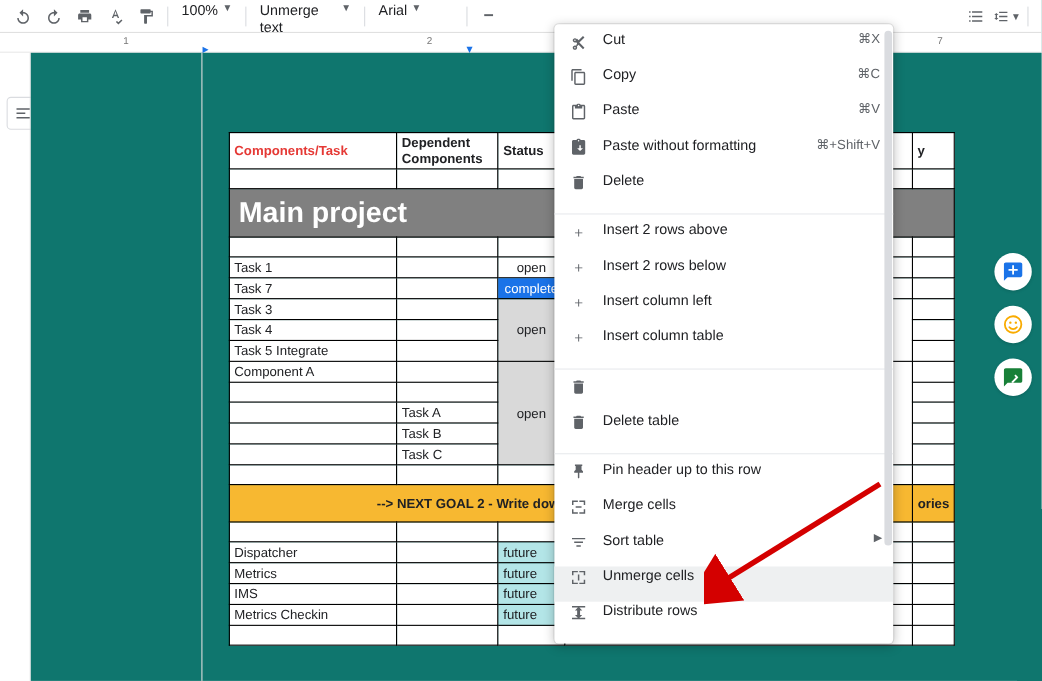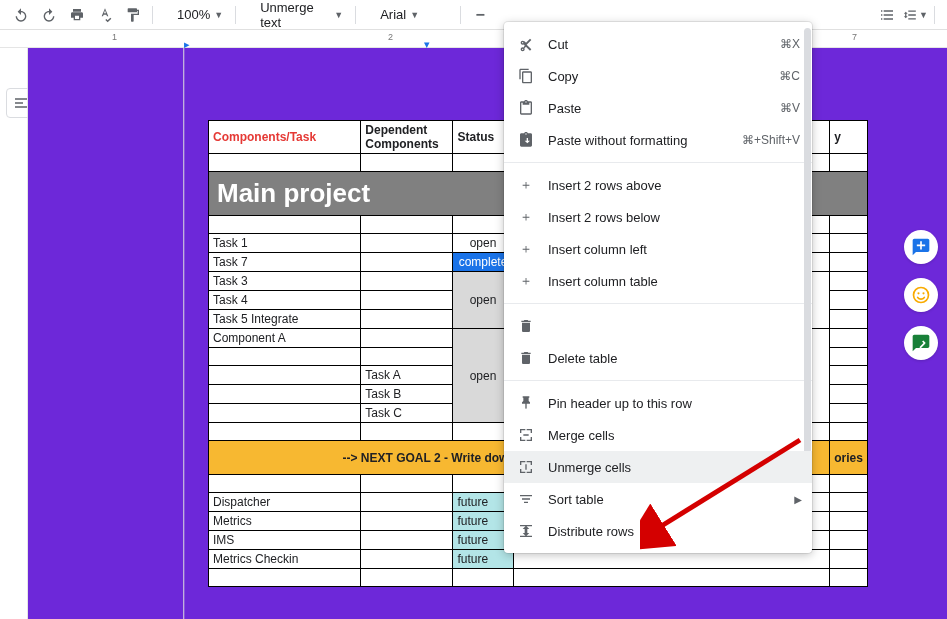--- a/index.html
+++ b/index.html
@@ -2,54 +2,54 @@
 <html><head>
 <meta charset="utf-8">
 <style>
   * { box-sizing: border-box; margin: 0; padding: 0; }
   body { font-family: Arial, sans-serif; font-size: 13px; color: #202124; background: #fff; overflow: hidden; width: 947px; height: 619px; position: relative; }
   
   
   .toolbar { height: 30px; background: #fff; display: flex; align-items: center; padding: 0 8px; gap: 2px; border-bottom: 1px solid #e0e0e0; }
   .tb-btn { width: 26px; height: 26px; display: flex; align-items: center; justify-content: center; border-radius: 2px; cursor: pointer; color: #5f6368; }
   .tb-sep { width: 1px; height: 18px; background: #dadce0; margin: 0 4px; }
-  .tb-text { padding: 0 6px; font-size: 13px; color: #202124; display:flex; align-items:center; gap:4px; cursor:pointer; height:26px;margin-left:12px; }
+  .tb-text { padding: 0 6px; font-size: 13px; color: #202124; display:flex; gap:4px; cursor:pointer; height:26px; }
   .tb-drop { color:#5f6368; font-size:9px; }
   
   
   .ruler-top { height: 18px; background: #fff; border-bottom: 1px solid #e5e5e5; position: relative; font-size: 9px; color: #777; }
   .ruler-top .num { position: absolute; top: 2px; }
   .ruler-indent { position:absolute; top:8px; color:#1a73e8; font-size:11px; }
   
   
   .ruler-left { position: absolute; left: 0; top: 48px; bottom: 0; width: 28px; background: #fff; border-right:1px solid #e5e5e5; }
   
   
-  .surface { position: absolute; left: 28px; top: 48px; right: 0; bottom: 0; background: #6d28d9; overflow: hidden; }
+  .surface { position: absolute; left: 28px; top: 48px; right: 0; bottom: 0; background: #0f766e; overflow: hidden; }
   .page-left-shadow { position:absolute; left:155px; top:0; bottom:0; width:2px; background:linear-gradient(to right,#ddd,transparent); }
   
   
   .outline-box { position:absolute; left:6px; top:40px; width:30px; height:30px; border:1px solid #dadce0; border-radius:4px; display:flex; align-items:center; justify-content:center; color:#5f6368; }
   
   
   .tbl { position:absolute; left:180px; top:72px; border-collapse: collapse; width: 660px; font-size:12px; }
   .tbl td { border: 1px solid #000; padding: 2px 4px; height: 18px; vertical-align: middle; background:#fff; }
   .tbl .hdr td { font-weight: bold; }
   .tbl td.redhdr { color:#e53935; font-weight:bold; }
   .tbl td.biggray { background:#808080; color:#fff; font-size:26px; font-weight:bold; padding:6px 8px; }
   .tbl td.status-open { text-align:center; }
   .tbl td.status-open-gray { background:#d9d9d9; text-align:center; }
   .tbl td.status-complete { background:#1a73e8; color:#fff; text-align:center; position:relative; }
   .tbl td.status-future { background:#b3e5e7; text-align:left; }
   .tbl td.goal { background:#f7b831; font-weight:bold; text-align:center; }
   .tbl td.lastcol { }
   
   
   .ctx { position:absolute; left:504px; top:22px; width:308px; background:#fff; border-radius:4px; box-shadow:0 2px 10px rgba(0,0,0,.25),0 0 0 1px rgba(0,0,0,.08); padding:6px 0; z-index:50; }
-  .ctx-item { display:flex; align-items:center; height:32px; padding:0 12px; font-size:13px; color:#202124; cursor:pointer; position:relative; }
+  .ctx-item { display:flex; height:32px; padding:0 12px; font-size:13px; color:#202124; cursor:pointer; position:relative; }
   .ctx-item.highlight { background:#eef0f1; }
   .ctx-ico { width:20px; height:20px; margin-right:12px; color:#5f6368; display:flex; align-items:center; justify-content:center; }
   .ctx-label { flex:1; }
   .ctx-short { color:#5f6368; font-size:12px; }
   .ctx-sep { height:1px; background:#e8eaed; margin:6px 0; }
   .ctx-sub { position:absolute; right:10px; color:#5f6368; font-size:10px; }
   .ctx-scroll { position:absolute; right:1px; top:6px; bottom:6px; width:7px; background:transparent; }
   .ctx-scroll-thumb { position:absolute; right:0; top:0; width:7px; height:85%; background:#dadce0; border-radius:4px; }
   
   
@@ -319,20 +319,28 @@
     </div>
   <div class="ctx-item">
       <span class="ctx-ico">
         <svg width="16" height="16" viewBox="0 0 24 24">
           <path fill="#5f6368" d="M19 2h-4.2c-.4-1.2-1.5-2-2.8-2s-2.4.8-2.8 2H5C3.9 2 3 2.9 3 4v16c0 1.1.9 2 2 2h14c1.1 0 2-.9 2-2V4c0-1.1-.9-2-2-2zm-7 0c.6 0 1 .4 1 1s-.4 1-1 1-1-.4-1-1 .4-1 1-1zm2 15l-4-4h3V9h2v4h3l-4 4z"></path>
         </svg>
       </span>
       <span class="ctx-label">Paste without formatting</span>
       <span class="ctx-short">⌘+Shift+V</span>
     </div>
+  <div class="ctx-item">
+      <span class="ctx-ico">
+        <svg width="16" height="16" viewBox="0 0 24 24">
+          <path fill="#5f6368" d="M6 19c0 1.1.9 2 2 2h8c1.1 0 2-.9 2-2V7H6v12zM19 4h-3.5l-1-1h-5l-1 1H5v2h14V4z"></path>
+        </svg>
+      </span>
+      <span class="ctx-label">Delete</span>
+    </div>
   <div class="ctx-sep"></div>
   <div class="ctx-item">
       <span class="ctx-ico">＋</span>
       <span class="ctx-label">Insert 2 rows above</span>
     </div>
   <div class="ctx-item">
       <span class="ctx-ico">＋</span>
       <span class="ctx-label">Insert 2 rows below</span>
     </div>
   <div class="ctx-item">
@@ -369,36 +377,36 @@
       <span class="ctx-label">Pin header up to this row</span>
     </div>
   <div class="ctx-item">
       <span class="ctx-ico">
         <svg width="16" height="16" viewBox="0 0 24 24">
           <path fill="#5f6368" d="M3 3h8v2H5v4H3V3zm18 0v6h-2V5h-6V3h8zM3 21v-6h2v4h6v2H3zm18 0h-8v-2h6v-4h2v6zM8 11h8v2H8v-2z"></path>
         </svg>
       </span>
       <span class="ctx-label">Merge cells</span>
     </div>
-  <div class="ctx-item highlight">
-      <span class="ctx-ico">
-        <svg width="16" height="16" viewBox="0 0 24 24">
-          <path fill="#5f6368" d="M3 3h8v2H5v4H3V3zm18 0v6h-2V5h-6V3h8zM3 21v-6h2v4h6v2H3zm18 0h-8v-2h6v-4h2v6zM11 8v8h2V8h-2z"></path>
-        </svg>
-      </span>
-      <span class="ctx-label">Unmerge cells</span>
-    </div>
   <div class="ctx-item">
       <span class="ctx-ico">
         <svg width="16" height="16" viewBox="0 0 24 24">
           <path fill="#5f6368" d="M3 6h18v2H3V6zm3 5h12v2H6v-2zm3 5h6v2H9v-2z"></path>
         </svg>
       </span>
       <span class="ctx-label">Sort table</span>
       <span class="ctx-sub">▶</span>
+    </div>
+  <div class="ctx-item highlight">
+      <span class="ctx-ico">
+        <svg width="16" height="16" viewBox="0 0 24 24">
+          <path fill="#5f6368" d="M3 3h8v2H5v4H3V3zm18 0v6h-2V5h-6V3h8zM3 21v-6h2v4h6v2H3zm18 0h-8v-2h6v-4h2v6zM11 8v8h2V8h-2z"></path>
+        </svg>
+      </span>
+      <span class="ctx-label">Unmerge cells</span>
     </div>
   <div class="ctx-item">
       <span class="ctx-ico">
         <svg width="16" height="16" viewBox="0 0 24 24">
           <path fill="#5f6368" d="M3 3h18v2H3V3zm0 16h18v2H3v-2zm4-10l5-5 5 5h-3v6h3l-5 5-5-5h3V9H7z"></path>
         </svg>
       </span>
       <span class="ctx-label">Distribute rows</span>
     </div>
 </div>

